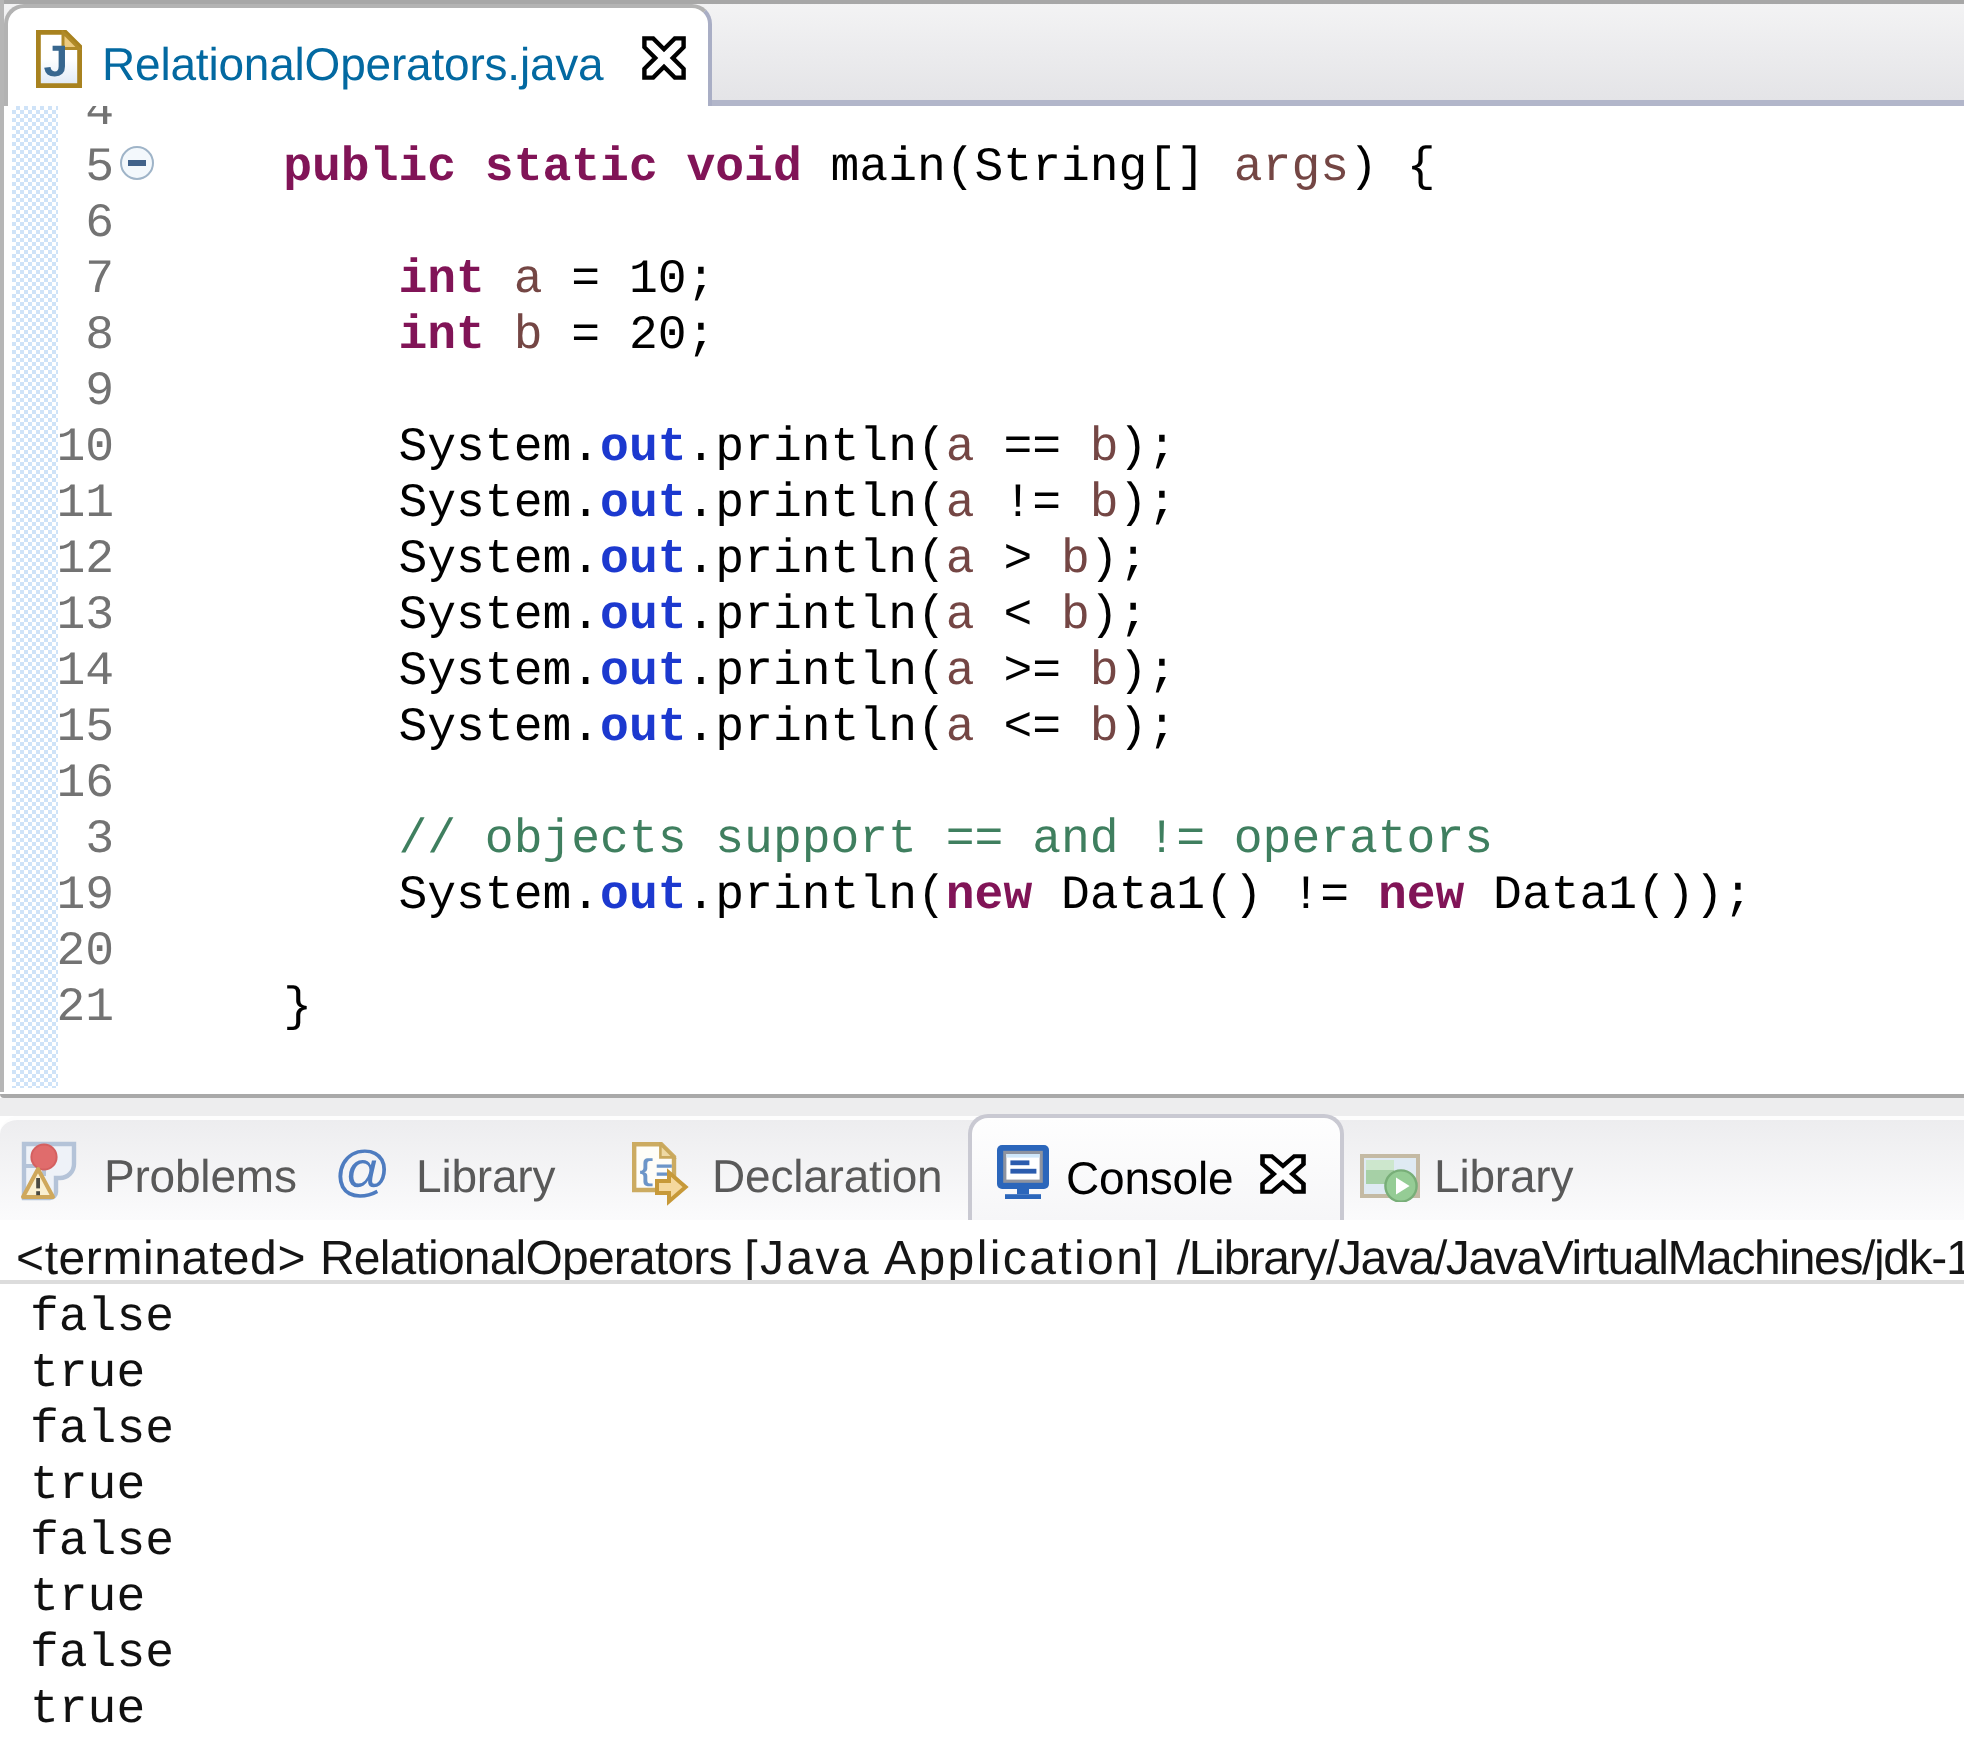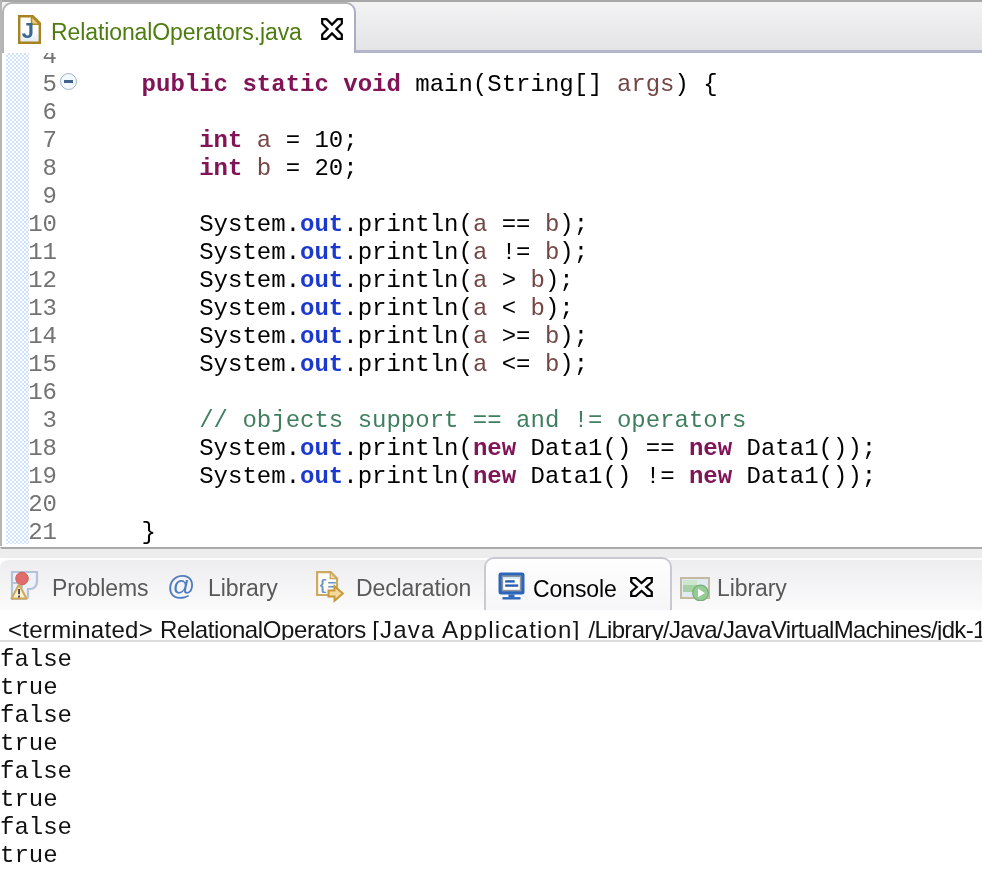--- a/index.html
+++ b/index.html
@@ -7,21 +7,21 @@
     font-family:"Liberation Sans", sans-serif; }
   .abs { position:absolute; }
   
   #topbar { left:0; top:0; width:982px; height:53px;
     background:linear-gradient(#f3f3f4,#e4e4e7);
     border-top:2px solid #a7a7a7;
     border-bottom:3px solid #b2b6ca; }
   #edtab { left:2px; top:2px; width:354px; height:51px; background:#fff;
     border:2px solid #b3b3b3; border-bottom:none; border-right-color:#a9aec5;
     border-radius:10px 10px 0 0; z-index:5; }
-  #edtab .title { position:absolute; left:47px; top:15px; font-size:23px; color:#4d7c0f;
+  #edtab .title { position:absolute; left:47px; top:15px; font-size:23px; color:#0369a1;
     letter-spacing:-0.1px; white-space:nowrap; }
   
   #editor { left:0; top:53px; width:982px; height:494px; background:#fff; overflow:hidden; }
   #hatch { left:6px; top:0px; width:23px; height:491px;
     background:repeating-conic-gradient(#cfe3f8 0% 25%, #ffffff 0% 50%) 0 0/4px 4px; }
   #code { position:absolute; left:0; top:-10.5px; font-family:"Liberation Mono", monospace;
     font-size:24px; line-height:28px; }
   #code > div { white-space:pre; height:28px; }
   #code .ln { display:inline-block; width:57px; text-align:right; color:#737373; }
   #code .cd { margin-left:27px; }
@@ -46,21 +46,21 @@
     border:2px solid #c9c9d2; border-bottom:none; border-radius:10px 10px 0 0; z-index:5;text-align:right; }
   .tablabel { position:absolute; top:575px; font-size:23px; color:#595959; letter-spacing:-0.1px; white-space:nowrap; }
   #constab .title { position:absolute; left:47px; top:17px; font-size:23px; letter-spacing:-0.1px; color:#000; }
   
   #leftborder { left:0; top:0; width:2px; height:546px; background:#b6b6b6; z-index:6; }
   
   #ctitle { left:0; top:615px; width:982px; height:27px; line-height:30px; padding-left:8px;
     font-size:24px; color:#151515; border-bottom:2px solid #dcdcdc; white-space:nowrap;
     overflow:hidden; }
   #cout { left:0; top:646px; width:982px; font-family:"Liberation Mono", monospace;
-    font-size:24px; line-height:28px; padding-left:0; color:#111; white-space:pre; }
+    font-size:24px; line-height:28px; padding-left:15px; color:#111; white-space:pre; }
 </style>
 </head>
 <body>
 <div class="abs" id="topbar"></div>
 <div class="abs" id="edtab">
   <svg style="position:absolute;left:14px;top:11px" width="23" height="29" viewBox="0 0 23 29">
     <defs>
         <linearGradient id="pg" x1="0" y1="0" x2="0" y2="1">
       <stop offset="0.5" stop-color="#ffffff"></stop>
           <stop offset="1" stop-color="#dfe9f5"></stop>
@@ -85,21 +85,20 @@
 <div><span class="ln">8</span><span class="cd">        <span class="kw">int</span> <span class="var">b</span> = 20;</span></div>
 <div><span class="ln">9</span><span class="cd"></span></div>
 <div><span class="ln">10</span><span class="cd">        System.<span class="out">out</span>.println(<span class="var">a</span> == <span class="var">b</span>);</span></div>
 <div><span class="ln">11</span><span class="cd">        System.<span class="out">out</span>.println(<span class="var">a</span> != <span class="var">b</span>);</span></div>
 <div><span class="ln">12</span><span class="cd">        System.<span class="out">out</span>.println(<span class="var">a</span> &gt; <span class="var">b</span>);</span></div>
 <div><span class="ln">13</span><span class="cd">        System.<span class="out">out</span>.println(<span class="var">a</span> &lt; <span class="var">b</span>);</span></div>
 <div><span class="ln">14</span><span class="cd">        System.<span class="out">out</span>.println(<span class="var">a</span> &gt;= <span class="var">b</span>);</span></div>
 <div><span class="ln">15</span><span class="cd">        System.<span class="out">out</span>.println(<span class="var">a</span> &lt;= <span class="var">b</span>);</span></div>
 <div><span class="ln">16</span><span class="cd"></span></div>
 <div><span class="ln">3</span><span class="cd">        <span class="cm">// objects support == and != operators</span></span></div>
-<div><span class="ln">18</span><span class="cd">        System.<span class="out">out</span>.println(<span class="kw">new</span> Data1() == <span class="kw">new</span> Data1());</span></div>
 <div><span class="ln">19</span><span class="cd">        System.<span class="out">out</span>.println(<span class="kw">new</span> Data1() != <span class="kw">new</span> Data1());</span></div>
 <div><span class="ln">20</span><span class="cd"></span></div>
 <div><span class="ln">21</span><span class="cd">    }</span></div>
     </div>
   <div class="abs" id="fold"></div>
 </div>
 <div class="abs" id="divider1"></div>
 <div class="abs" id="sash"></div>
 <div class="abs" id="panelhead"></div>
 <div class="abs" id="leftborder"></div>

